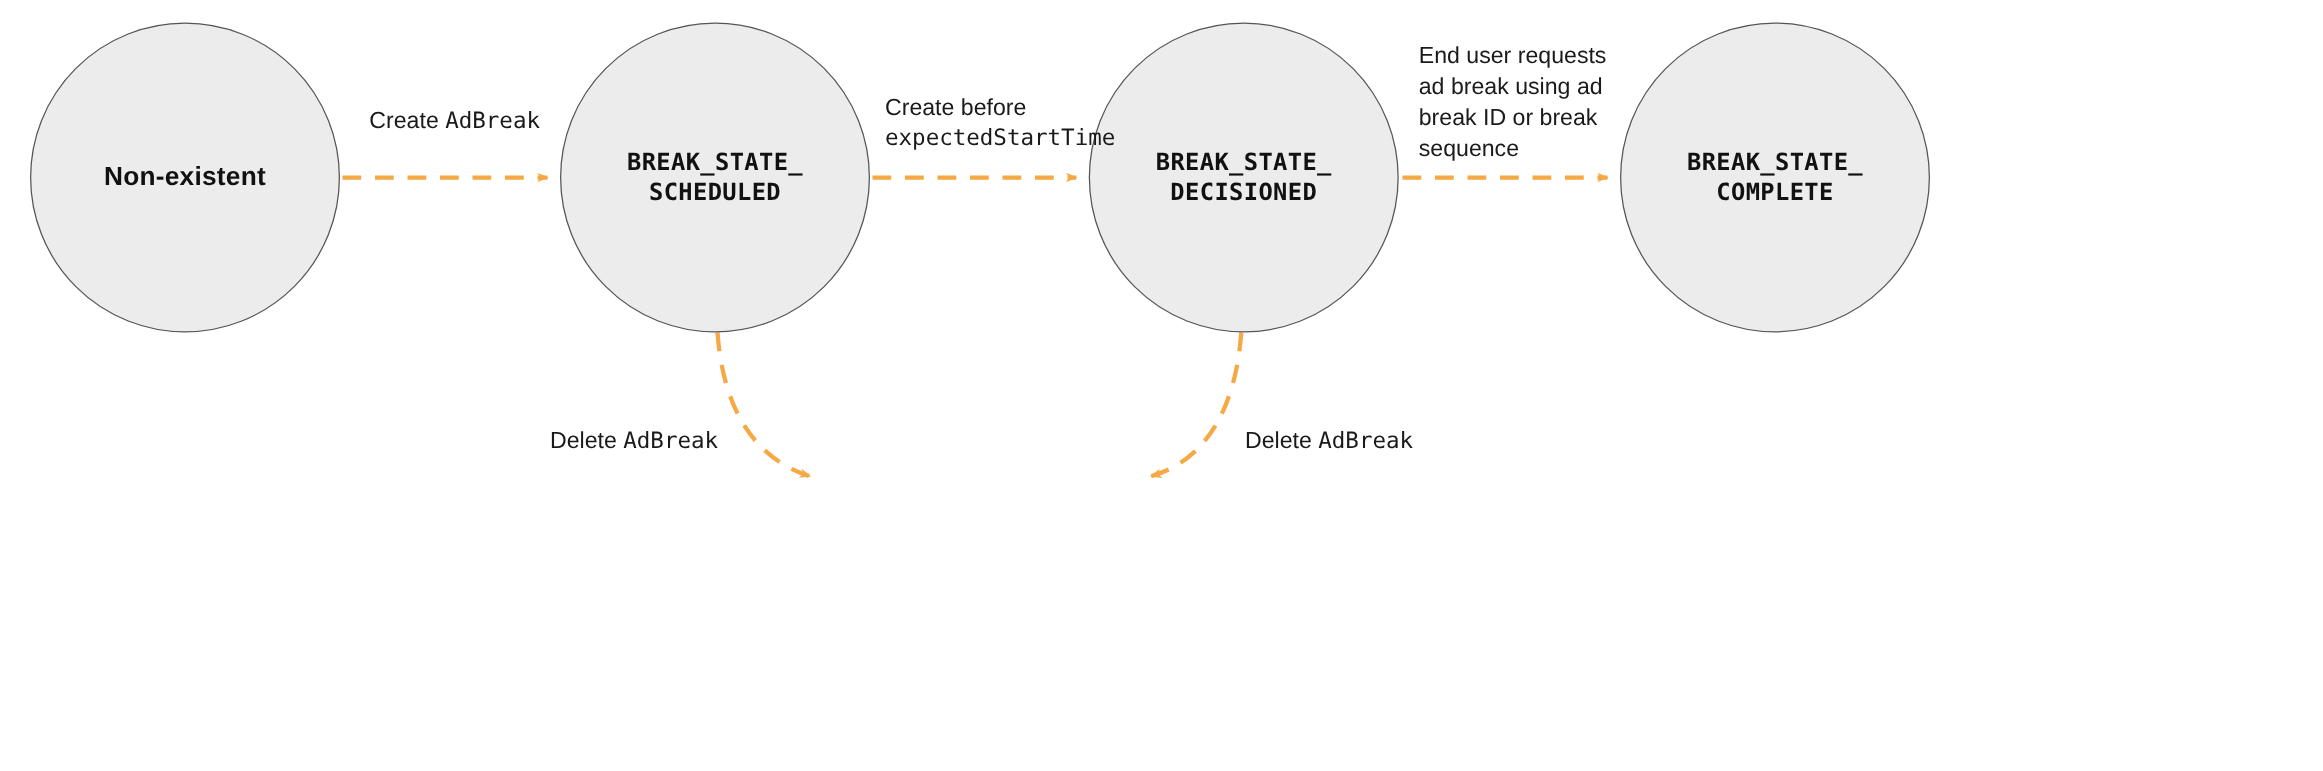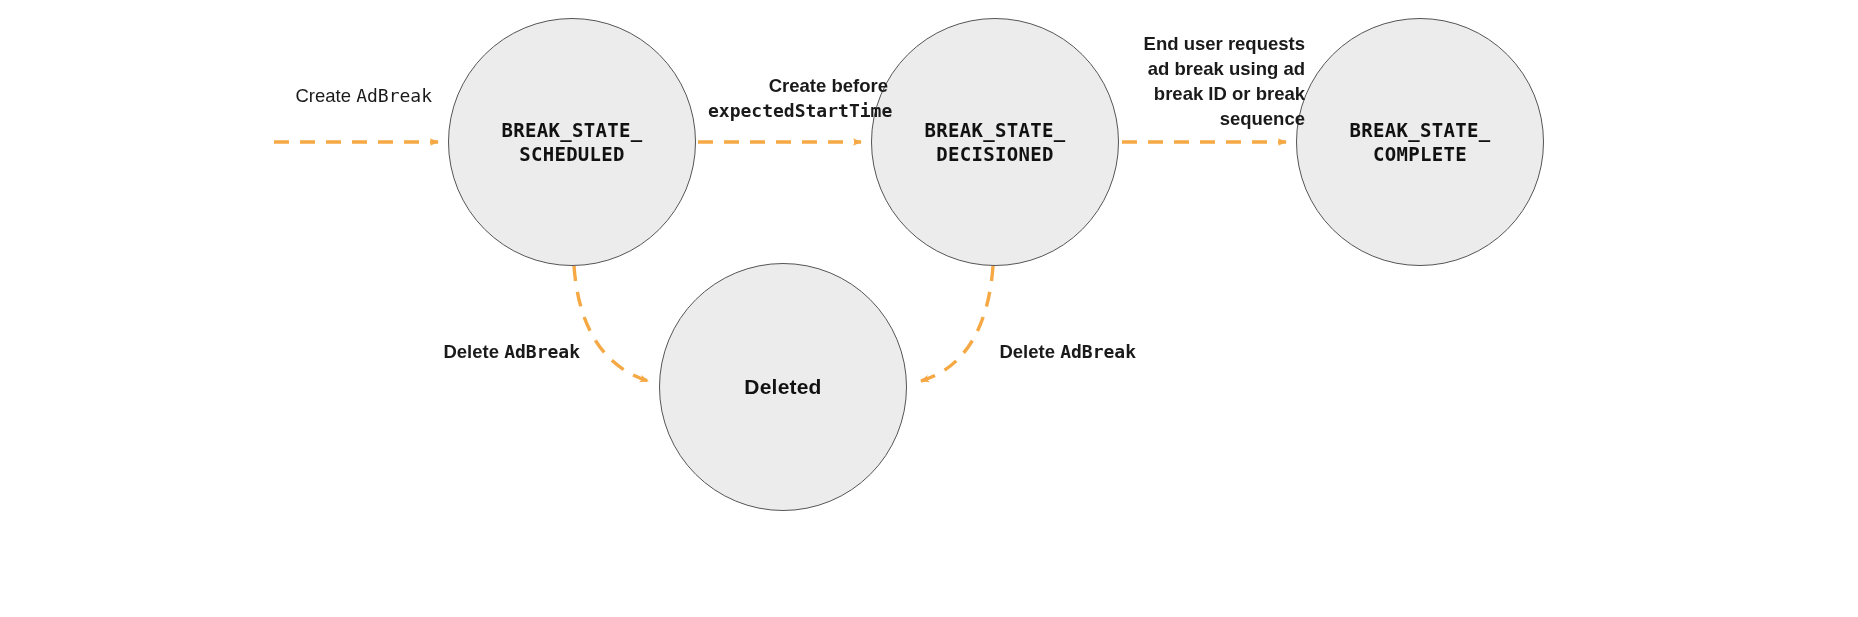--- a/index.html
+++ b/index.html
@@ -65,21 +65,21 @@
     font-size: 18.5px;
   }
   .edge-label .t-mono {
     font-family: "DejaVu Sans Mono", monospace;
     font-size: 18px;
   }
   .edge-label .ln {
     display: block;
   }
   .el-center { text-align: right; }
-  .el-left { text-align: right; font-weight: bold; }
+  .el-left { text-align: left; }
 </style>
 </head>
 <body>
 
 <div id="canvas">
 
   <svg id="edges" viewBox="0 0 1858 617" width="1858" height="617" xmlns="http://www.w3.org/2000/svg">
     <defs>
       <marker id="arrowhead" markerWidth="10" markerHeight="8" refX="8.6" refY="4" orient="auto" markerUnits="userSpaceOnUse">
         <path d="M0.4,0.2 L9.6,4 L0.4,7.8 L2.9,4 Z" fill="#f5a843"></path>
@@ -90,39 +90,39 @@
 
     <path d="M698,142 L861,142" fill="none" stroke="#f5a843" stroke-width="3.4" stroke-dasharray="15 11" stroke-linecap="butt" marker-end="url(#arrowhead)"></path>
 
     <path d="M1122,142 L1286,142" fill="none" stroke="#f5a843" stroke-width="3.4" stroke-dasharray="15 11" stroke-linecap="butt" marker-end="url(#arrowhead)"></path>
 
     <path d="M574,266 C578,322 600,366 648,381" fill="none" stroke="#f5a843" stroke-width="3.4" stroke-dasharray="15 11" stroke-linecap="butt" marker-end="url(#arrowhead)"></path>
 
     <path d="M993,266 C989,322 968,367 921,381" fill="none" stroke="#f5a843" stroke-width="3.4" stroke-dasharray="15 11" stroke-linecap="butt" marker-end="url(#arrowhead)"></path>
   </svg>
 
+  <div class="node" style="left:24px; top:18px; width:248px; height:248px;">
+    <span class="node-label label-sans">Non-existent</span>
+  </div>
 
   <div class="node" style="left:448px; top:18px; width:248px; height:248px;">
     <span class="node-label label-mono">BREAK_STATE_
 SCHEDULED</span>
   </div>
 
   <div class="node" style="left:871px; top:18px; width:248px; height:248px;">
     <span class="node-label label-mono">BREAK_STATE_
 DECISIONED</span>
   </div>
 
   <div class="node" style="left:1296px; top:18px; width:248px; height:248px;">
     <span class="node-label label-mono">BREAK_STATE_
 COMPLETE</span>
   </div>
 
-  <div class="node" style="left:659px; top:263px; width:248px; height:248px;">
-    <span class="node-label label-sans">Deleted</span>
-  </div>
 
   <div class="edge-label el-center" style="left:282px; top:84px; width:150px;"><span class="ln"><span class="t-sans">Create </span><span class="t-mono">AdBreak</span></span></div>
 
   <div class="edge-label el-left" style="left:708px; top:74px; width:180px;"><span class="ln"><span class="t-sans">Create before</span></span><span class="ln"><span class="t-mono">expectedStartTime</span></span></div>
 
   <div class="edge-label el-left" style="left:1135px; top:32px; width:170px;"><span class="ln"><span class="t-sans">End user requests</span></span><span class="ln"><span class="t-sans">ad break using ad</span></span><span class="ln"><span class="t-sans">break ID or break</span></span><span class="ln"><span class="t-sans">sequence</span></span></div>
 
   <div class="edge-label el-left" style="left:440px; top:340px; width:140px;"><span class="ln"><span class="t-sans">Delete </span><span class="t-mono">AdBreak</span></span></div>
 
   <div class="edge-label el-left" style="left:996px; top:340px; width:140px;"><span class="ln"><span class="t-sans">Delete </span><span class="t-mono">AdBreak</span></span></div>

